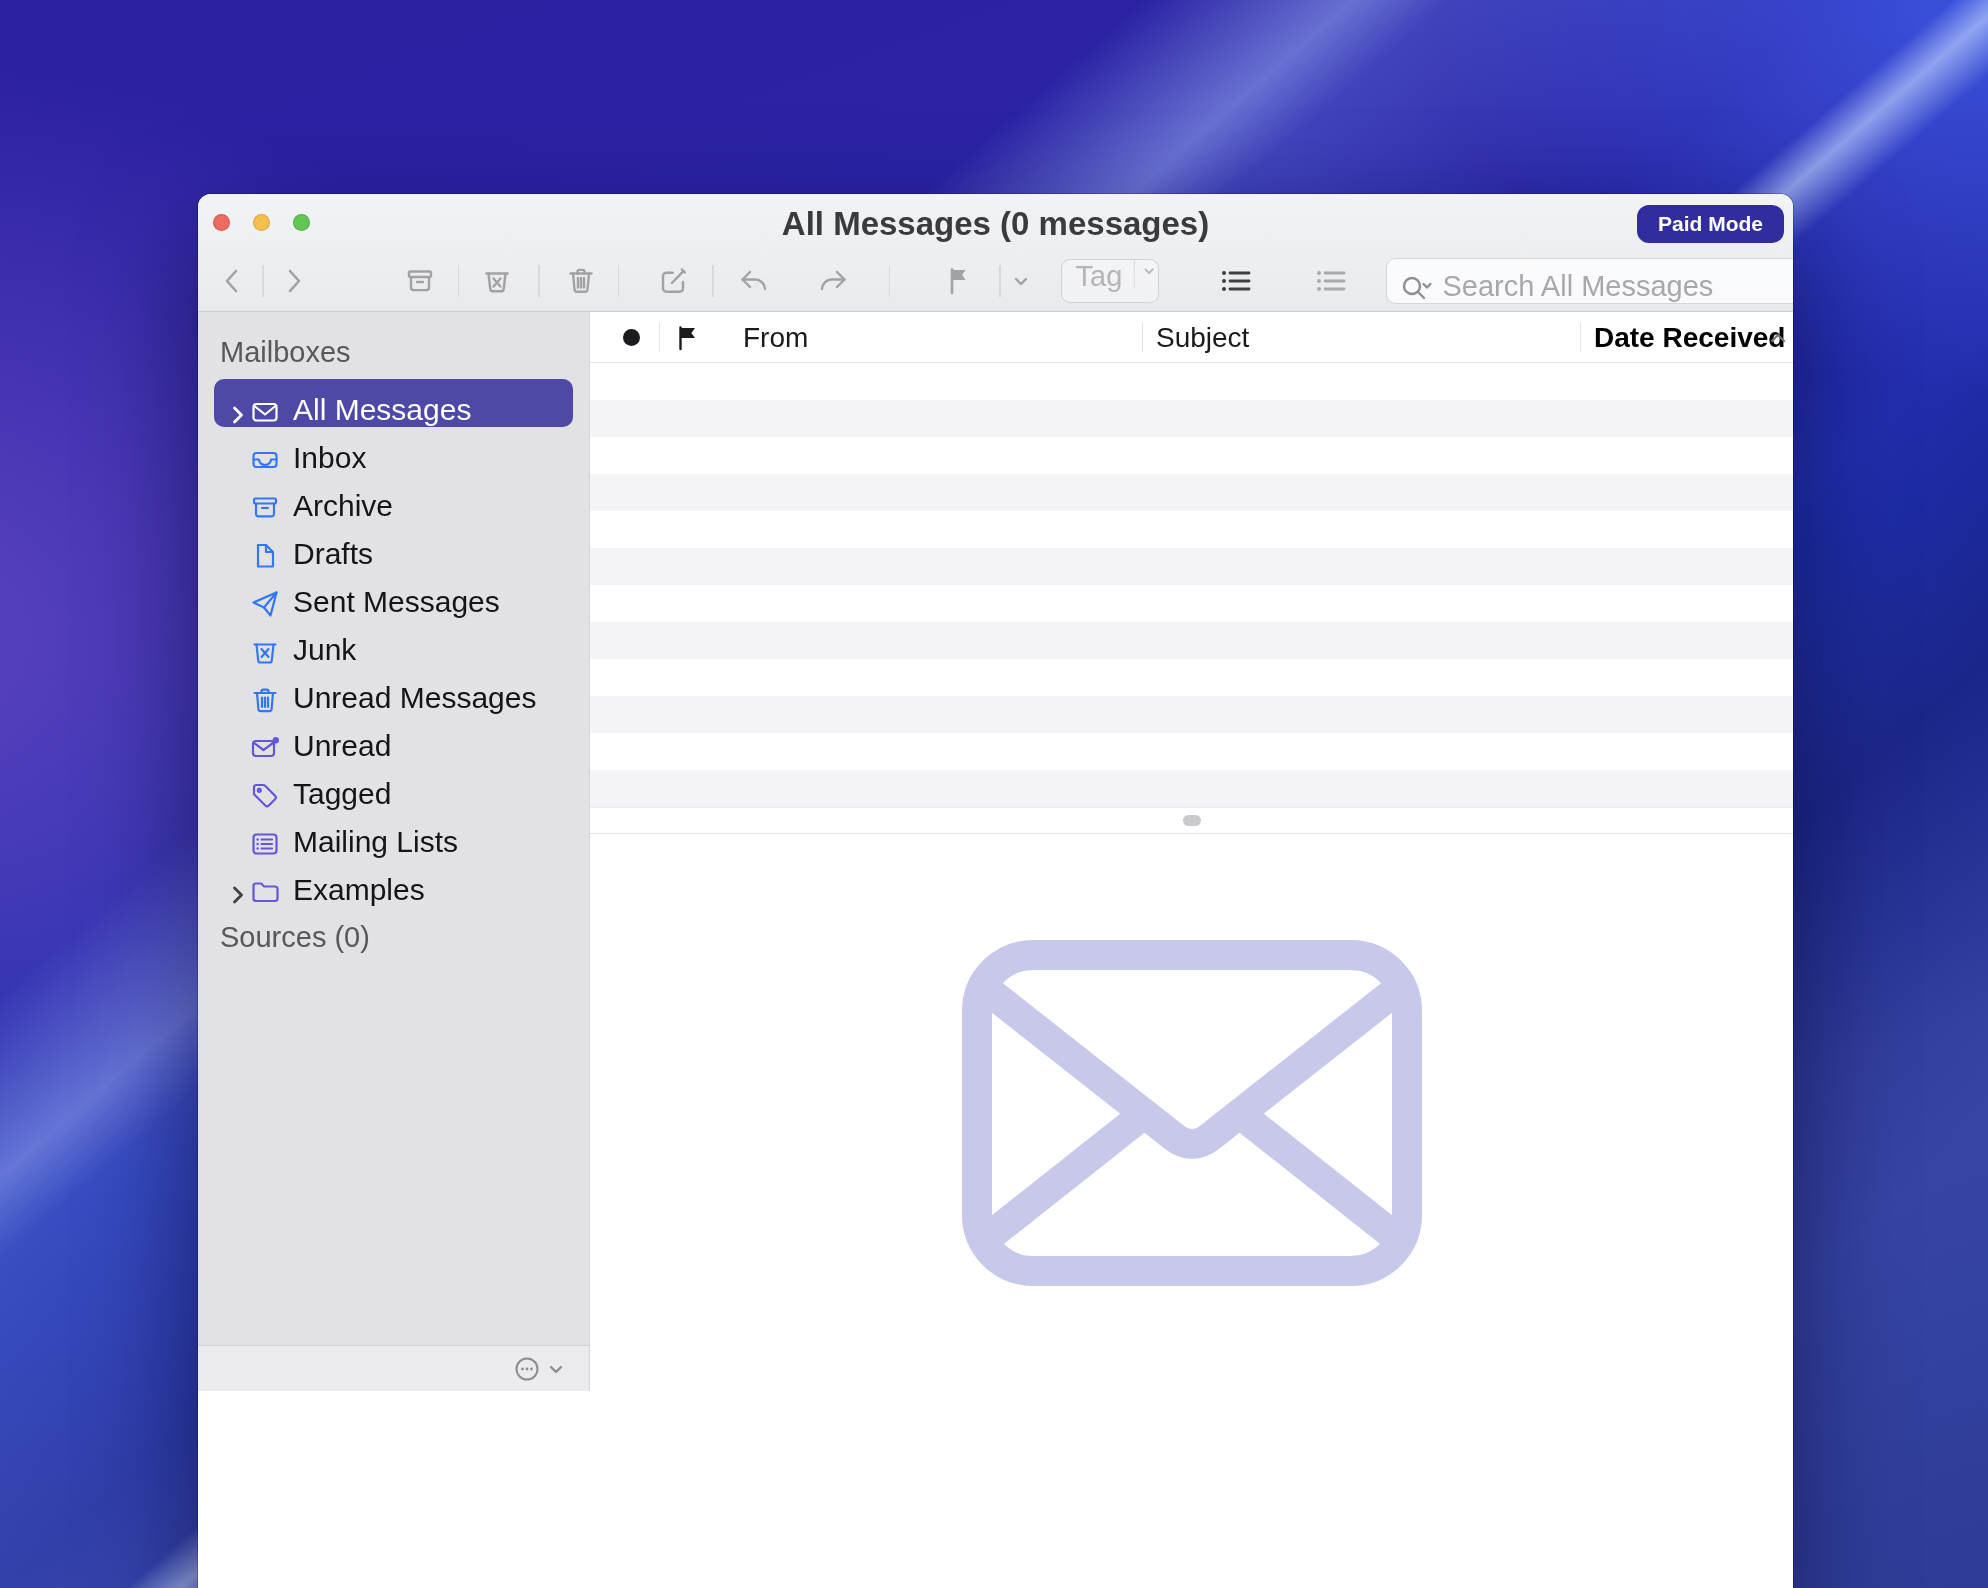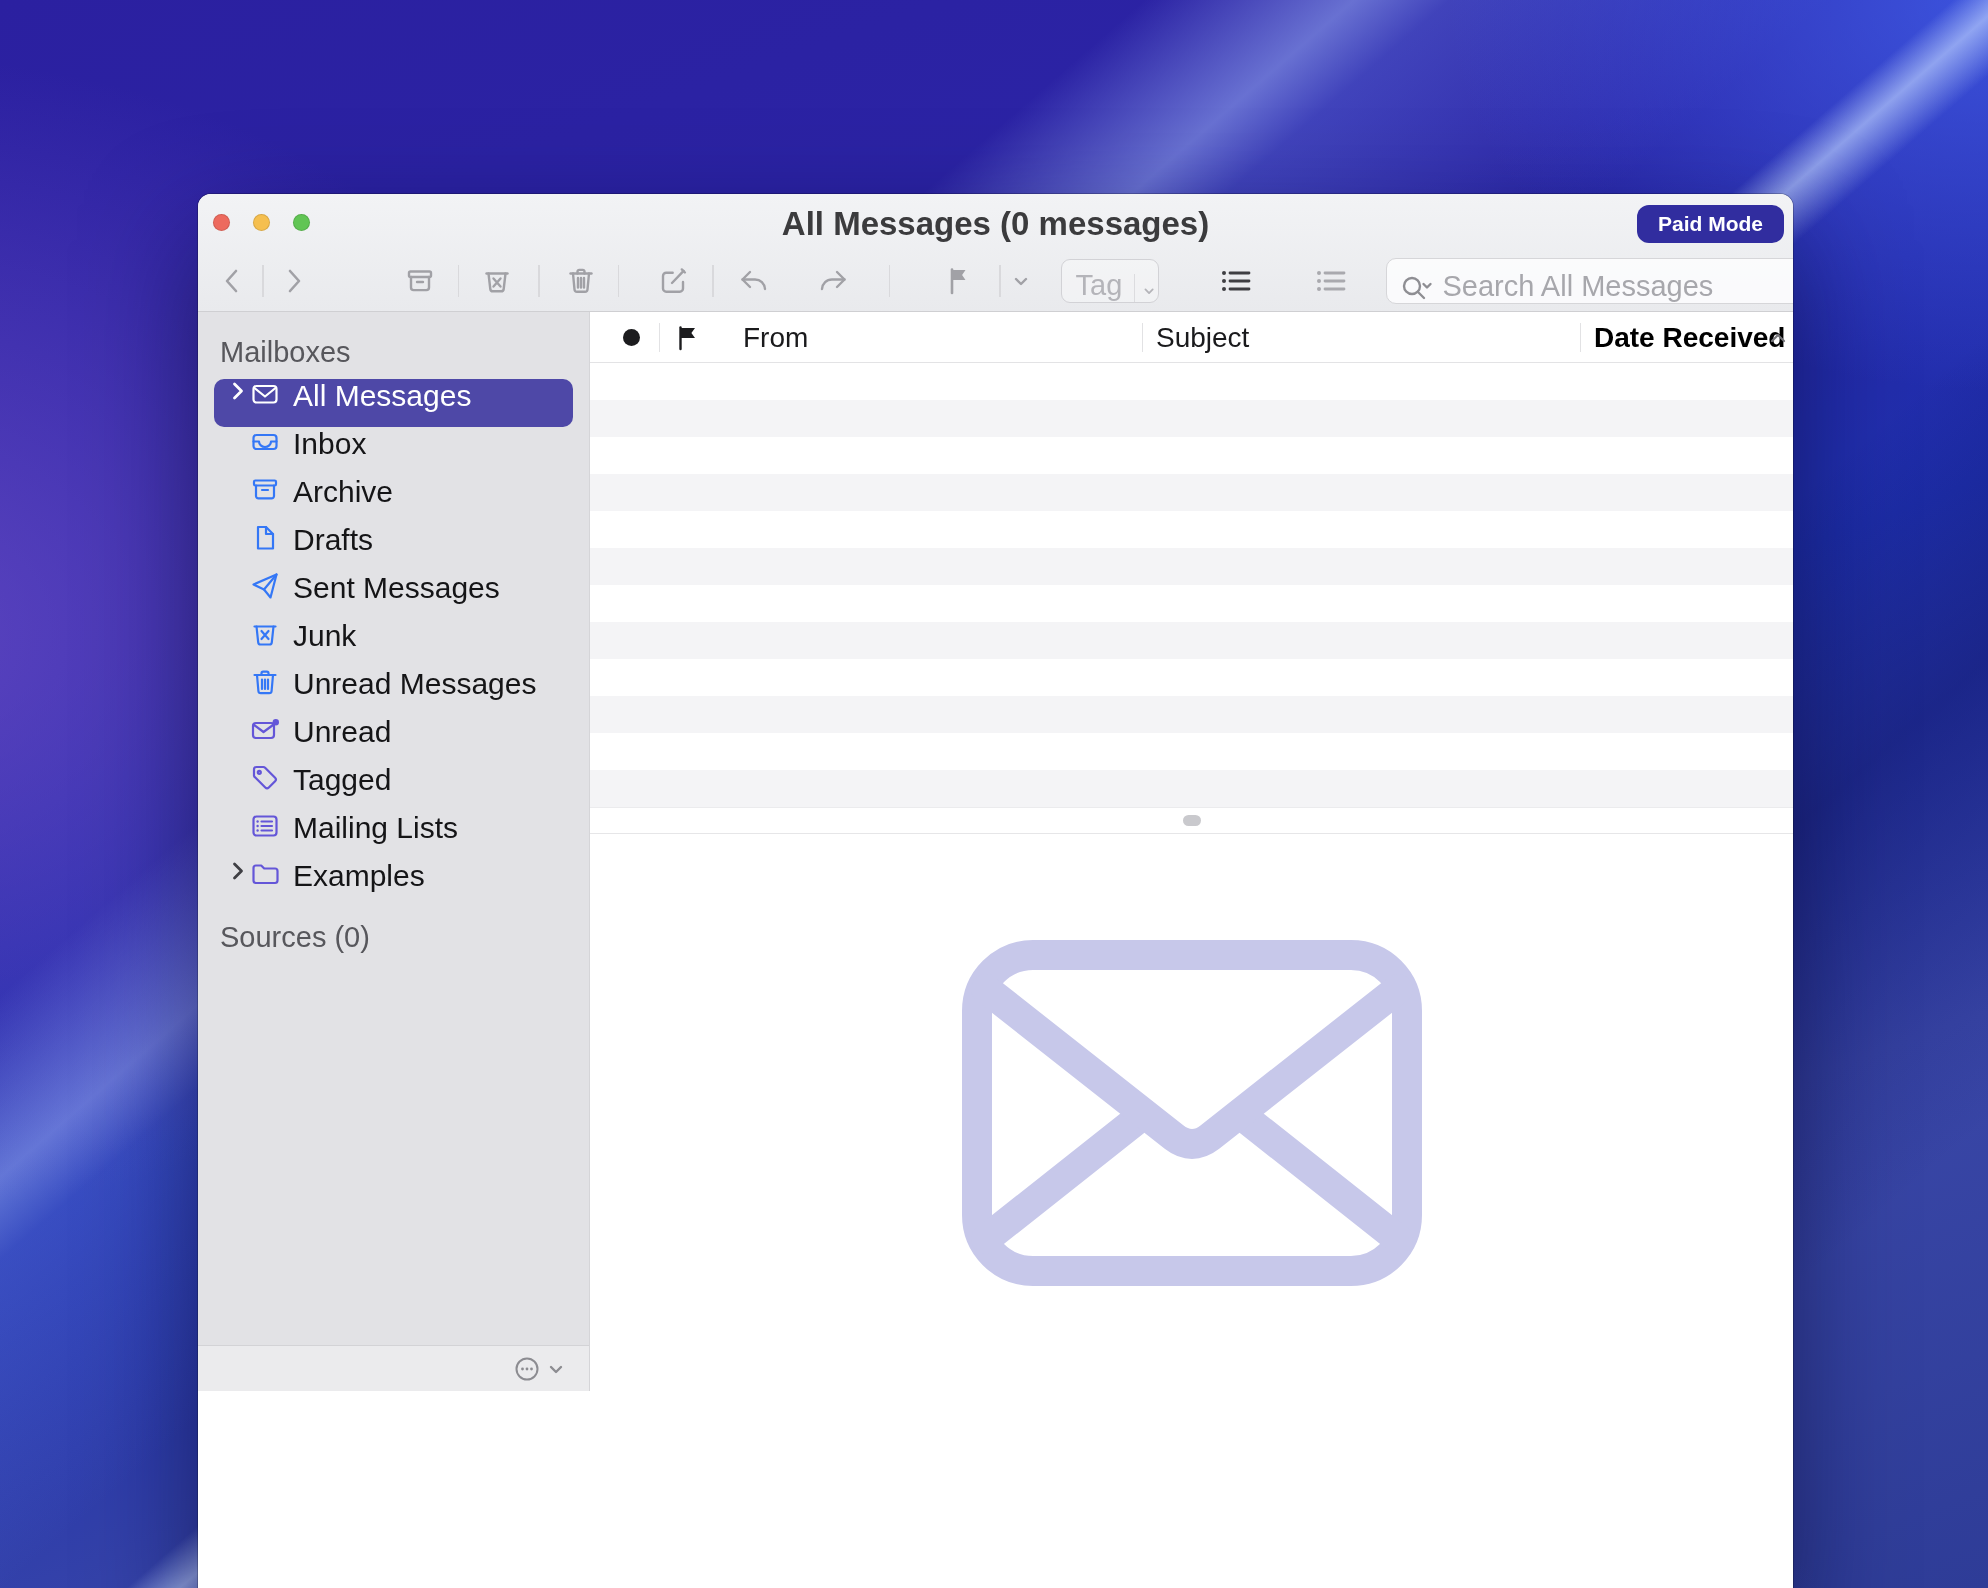--- a/index.html
+++ b/index.html
@@ -42,21 +42,21 @@
     background:#312d9f; color:#fff; font-size:21px; font-weight:bold;
     border-radius:12px; line-height:38px; border:none;
   }
 
   
   .toolbar { height:62px; display:flex; align-items:center; padding-left:13px; }
   .tbtn { width:44px; height:44px; display:grid; place-items:center; background:none; border:none; color:#a1a1a6; flex:0 0 auto; }
   .tsep { width:1.5px; height:32px; background:#d9d9dc; flex:0 0 auto; }
   .tag-btn {
     margin-left:28px; width:98px; height:44px; border:1.5px solid #d2d2d6; border-radius:9px;
-    background:rgba(255,255,255,0.35); display:flex; align-items:flex-end; flex:0 0 auto; color:#b4b4b9;
+    background:rgba(255,255,255,0.35); display:flex; align-items:flex-start; flex:0 0 auto; color:#b4b4b9;
   }
   .tag-btn .tag-label { font-size:29px; padding-left:14px; }
   .tag-btn .tag-div { width:1.5px; height:28px; background:#dcdcdf; margin-left:12px; }
   .tag-btn svg { margin-left:6px; }
   .search {
     margin-left:33px; width:438px; height:46px; border:1.5px solid #d6d6d9; border-radius:10px;
     background:rgba(252,252,253,0.9); display:flex; align-items:flex-end; padding:0 12px; flex:0 0 auto;
   }
   .search input {
     flex:1; border:none; outline:none; background:transparent; font-size:29px;
@@ -64,21 +64,21 @@
   }
   .search input::placeholder { color:#a7a7ac; }
 
   
   .content { display:flex; height:1079px; }
 
   
   .sidebar { width:392px; background:#e2e2e5; border-right:1px solid #d5d5d8; position:relative; flex:0 0 auto; }
   .sb-head { margin:24px 0 10px 22px; font-size:29px; font-weight:normal; color:#57575c; }
   .sb-list { }
-  .sb-item { height:48px; margin:0 16px; padding-left:12px; display:flex; align-items:flex-start; border-radius:10px; color:#151517; }
+  .sb-item { height:48px; margin:0 16px; padding-left:12px; display:flex; align-items:flex-end; border-radius:10px; color:#151517; }
   .sb-item .disc { width:24px; height:24px; display:grid; place-items:center; color:#3f3f44; flex:0 0 auto; }
   .sb-item .sb-ic { width:30px; height:30px; display:grid; place-items:center; flex:0 0 auto; }
   .sb-ic.blue { color:#3477f6; }
   .sb-ic.purple { color:#6456d8; }
   .sb-label { margin-left:13px; font-size:30px; white-space:nowrap; }
   .sb-item.selected { background:#4e48a7; color:#fff; }
   .sb-item.selected .disc, .sb-item.selected .sb-ic { color:#fff; }
   .sb-item.selected .sb-label { font-weight:500; }
   .sb-foot {
     position:absolute; left:0; right:0; bottom:0; height:46px; background:#ebebed;

